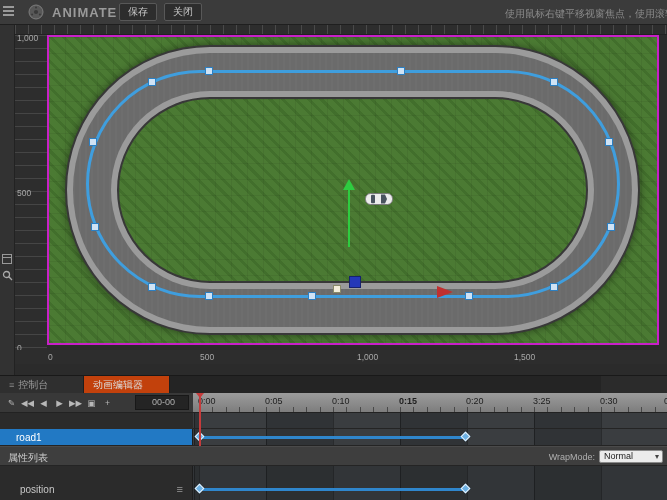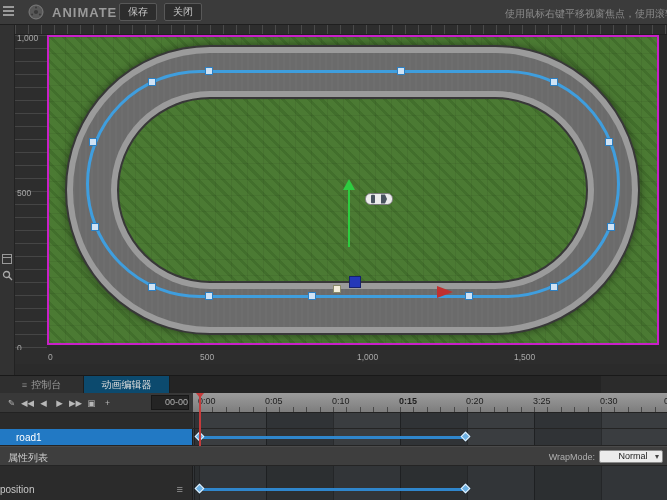--- a/index.html
+++ b/index.html
@@ -75,35 +75,35 @@
                 border-left:6px solid transparent; border-right:6px solid transparent;
                 border-bottom:11px solid #2ecc40; }
   .red-arrow { position:absolute; left:388px; top:249px; width:0; height:0;
                border-left:16px solid #c03030; border-top:6px solid transparent;
                border-bottom:6px solid transparent; }
   .car { position:absolute; left:315px; top:153px; }
 
   
   .tl-panel { position:absolute; left:0; top:375px; width:667px; height:125px;
               background:#2b2b2b; border-top:1px solid #191919; box-sizing:border-box; }
-  .tl-tabs { position:absolute; left:0; top:0; width:601px; height:17px; background:#242424;text-align:center; }
+  .tl-tabs { position:absolute; left:0; top:0; width:601px; height:17px; background:#242424; }
   .tl-tab { position:absolute; top:0; height:17px; line-height:17px; font-size:10px;
             color:#9a9a9a; background:#2f2f2f; border-right:1px solid #1d1d1d;
             box-sizing:border-box; padding:0 9px; white-space:nowrap; }
   .tl-tab .tabicon { color:#8a8a8a; margin-right:4px; font-size:9px; }
-  .tab-active { background:#0c4a6e; color:#dddddd; }
+  .tab-active { background:#c2410c; color:#dddddd; }
 
   .tl-toolbar { position:absolute; left:0; top:17px; width:193px; height:20px; background:#383838;
                 border-bottom:1px solid #222; box-sizing:border-box; display:flex;
                 align-items:center; padding:0 4px; gap:1px; }
   .tbi { display:inline-block; min-width:15px; text-align:center; color:#b8b8b8;
          font-size:8.5px; line-height:18px; }
   .time-field { margin-left:auto; width:36px; height:13px; background:#242424;
-                border:1px solid #181818; color:#b0b0b0; font-size:9px; text-align:right;
-                line-height:13px; }
+                border:1px solid #181818; color:#b0b0b0; font-size:9px; text-align:left;
+                line-height:13px;padding-left:16px; }
 
   .tl-ruler { position:absolute; left:193px; top:17px; width:474px; height:20px;
               background:linear-gradient(#9c9c9c,#7d7d7d); border-bottom:1px solid #222;
               box-sizing:border-box; overflow:hidden; }
   .tl-ruler .ticks { position:absolute; left:6px; right:0; bottom:0; height:5px;
               background:repeating-linear-gradient(to right, rgba(25,25,25,0.55) 0 1px, transparent 1px 13.4px); }
   .tr-label { position:absolute; top:3px; font-size:9px; color:#1d1d1d; }
 
   .row-label { position:absolute; left:0; width:193px; height:16px; background:#2e2e2e;
                border-bottom:1px solid #242424; border-right:1px solid #1d1d1d;
@@ -120,39 +120,39 @@
         transform:rotate(45deg); box-sizing:border-box; top:4px; }
 
   .playhead { position:absolute; left:199px; top:17px; width:2px; height:53px;
               background:#c63b3b; z-index:5; }
   .playhead-cap { position:absolute; left:196px; top:17px; width:0; height:0; z-index:6;
               border-left:4px solid transparent; border-right:4px solid transparent;
               border-top:5px solid #c63b3b; }
 
   .props-header { position:absolute; left:0; top:70px; width:667px; height:20px;
                   background:#3e3e3e; border-top:1px solid #4a4a4a;
-                  border-bottom:1px solid #242424; box-sizing:border-box;text-align:center; }
+                  border-bottom:1px solid #242424; box-sizing:border-box; }
   .props-title { position:absolute; left:8px; top:4px; font-size:10px; color:#cccccc; }
   .wrapmode-label { position:absolute; right:72px; top:5px; font-size:9px; color:#b0b0b0; }
   .wrapmode-select { position:absolute; right:4px; top:3px; width:64px; height:13px;
                      background:#ececec; border:1px solid #8a8a8a; border-radius:2px;
                      font-size:9px; color:#222; line-height:11px; padding-left:4px;
                      box-sizing:border-box; }
   .wrapmode-select .arr { position:absolute; right:3px; top:0; color:#444; font-size:8px; }
 
   .props-left { position:absolute; left:0; top:90px; width:193px; height:35px;
                 background:#2b2b2b; border-right:1px solid #1d1d1d; box-sizing:border-box; }
   .props-right { position:absolute; left:193px; top:90px; width:474px; height:35px;
                  background-color:#2e3134;
                  background-image:
                    repeating-linear-gradient(to right, rgba(255,255,255,0.02) 0 67px, rgba(0,0,0,0.05) 67px 134px),
                    repeating-linear-gradient(to right, rgba(0,0,0,0.3) 0 1px, transparent 1px 67px);
                  background-position:6px 0; }
   .prop-row-label { position:absolute; left:0; top:15px; width:193px; height:17px;
-                    color:#c8c8c8; font-size:10px; line-height:17px; padding-left:0;
+                    color:#c8c8c8; font-size:10px; line-height:17px; padding-left:20px;
                     box-sizing:border-box; }
   .prop-menu { position:absolute; right:10px; top:0; color:#9a9a9a; font-size:11px; }
   .prop-row-strip { position:absolute; left:0; top:15px; width:474px; height:17px; }
 </style>
 </head>
 <body>
 
 <div class="app">
 
   <div class="topbar">

